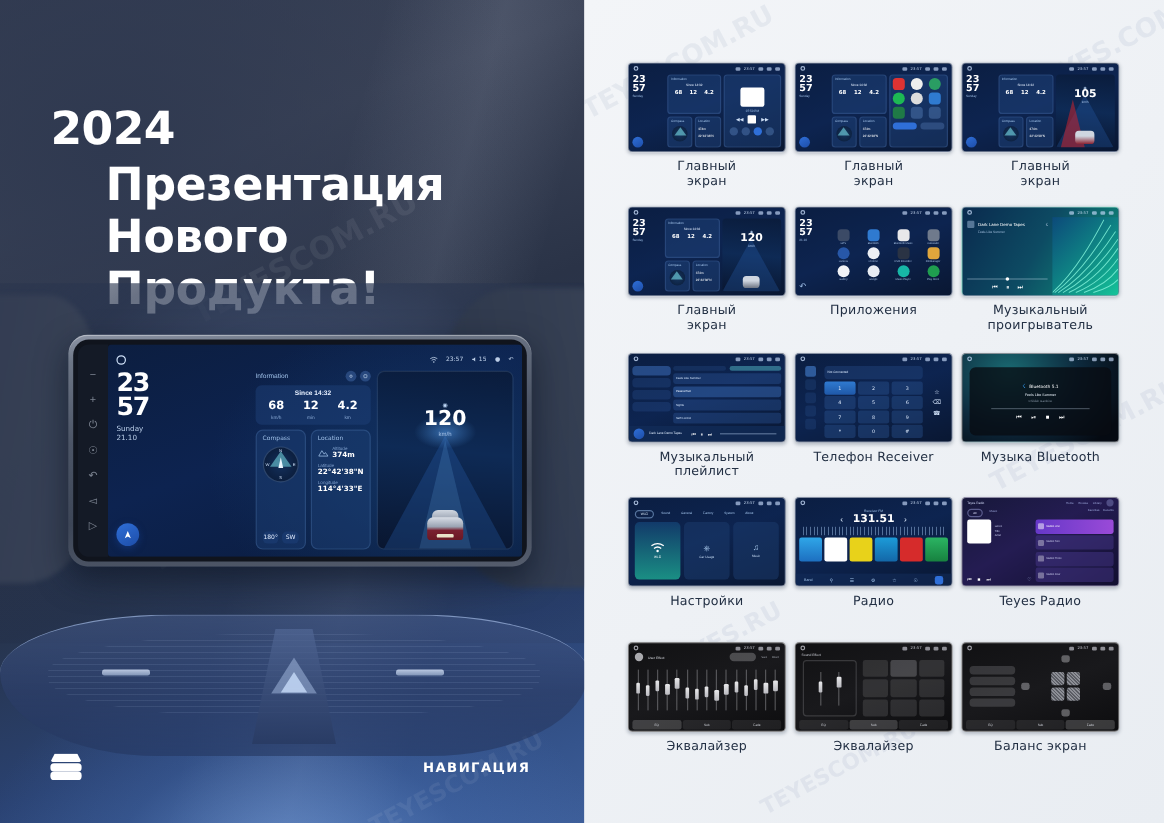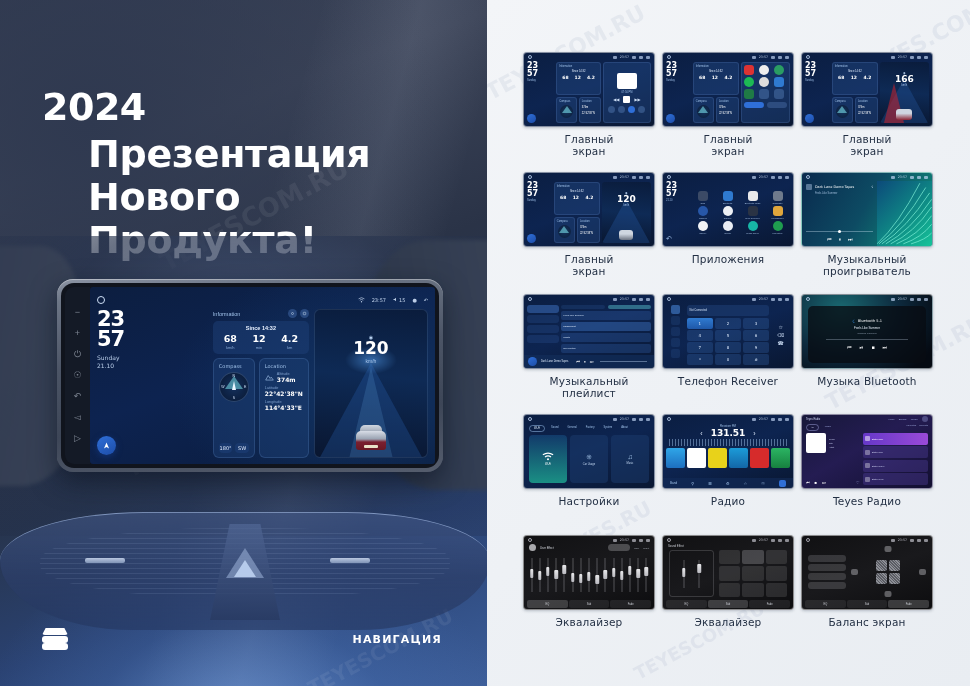--- a/index.html
+++ b/index.html
@@ -741,21 +741,21 @@
                   <div class="mtxt" style="color:#fff;margin-top:3px;">374m</div>
                   <div class="mtxt" style="color:#fff;margin-top:3px;">22°42'38"N</div>
                 </div>
               </div>
             </div>
             <div style="flex:1;border-radius:3px;position:relative;overflow:hidden;background:linear-gradient(185deg,#0a1c3c,#0e2a55 50%,#091630);">
               <div style="position:absolute;left:50%;bottom:0;transform:translateX(-50%);width:0;height:0;border-left:24px solid transparent;border-right:24px solid transparent;border-bottom:44px solid rgba(40,95,175,.3);"></div>
               <div style="position:absolute;left:4px;bottom:0;width:0;height:0;border-left:10px solid transparent;border-right:10px solid transparent;border-bottom:40px solid rgba(200,35,45,.55);"></div>
               <div style="position:absolute;left:0;right:0;top:14%;text-align:center;">
                 <div style="color:#bcd6f5;font-size:3px;">◉</div>
-                <div style="color:#fff;font-size:9px;font-weight:700;line-height:1;font-family:'DejaVu Sans',sans-serif;">166</div>
+                <div style="color:#fff;font-size:9px;font-weight:700;line-height:1;font-family:'DejaVu Sans',sans-serif;">105</div>
                 <div style="color:#a8c4e8;font-size:2.6px;">km/h</div>
               </div>
               <div style="position:absolute;left:50%;bottom:3px;transform:translateX(-50%);width:16px;height:11px;background:linear-gradient(180deg,#cfd6e0 40%,#8a2433);border-radius:3px;"></div>
             </div>
           </div>
         </div>
       </div>
       <div class="cap">
         <div>Главный</div>
         <div>экран</div>

